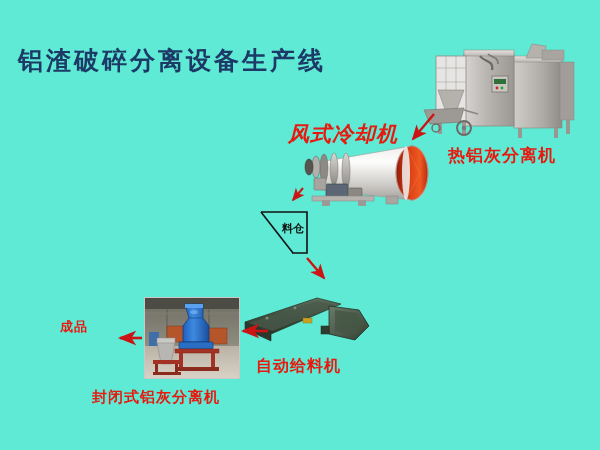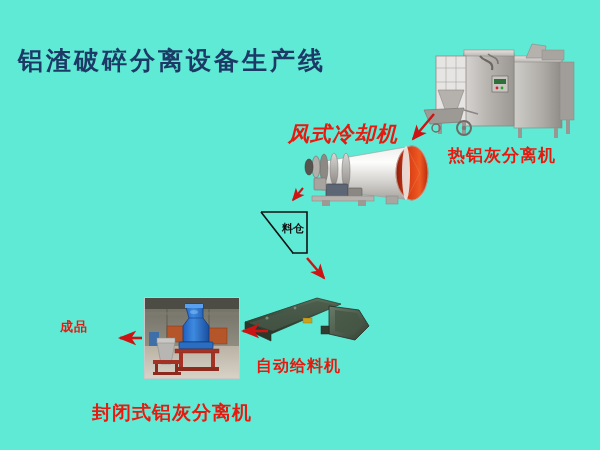--- a/index.html
+++ b/index.html
@@ -30,21 +30,21 @@
   .lbl {
     position: absolute;
     color: #e8190f;
     font-weight: bold;
     white-space: nowrap;
     letter-spacing: 1px;
   }
   .lbl-cooler   { left: 288px; top: 120px; font-size: 21px; font-style: italic; }
   .lbl-hotsep   { left: 448px; top: 144px; font-size: 17px; }
   .lbl-feeder   { left: 256px; top: 356px; font-size: 16px; }
-  .lbl-closed   { left: 92px;  top: 400px; font-size: 19px; }
+  .lbl-closed   { left: 92px;  top: 388px; font-size: 15px; }
   .lbl-product  { left: 60px;  top: 318px; font-size: 13px; }
   .lbl-product-sub {
     left: 6px; top: 342px; font-size: 12px; letter-spacing: 0px;
   }
   .lbl-bin {
     position: absolute;
     left: 282px; top: 221px;
     font-size: 11px;
     color: #111111;
     font-weight: bold;

